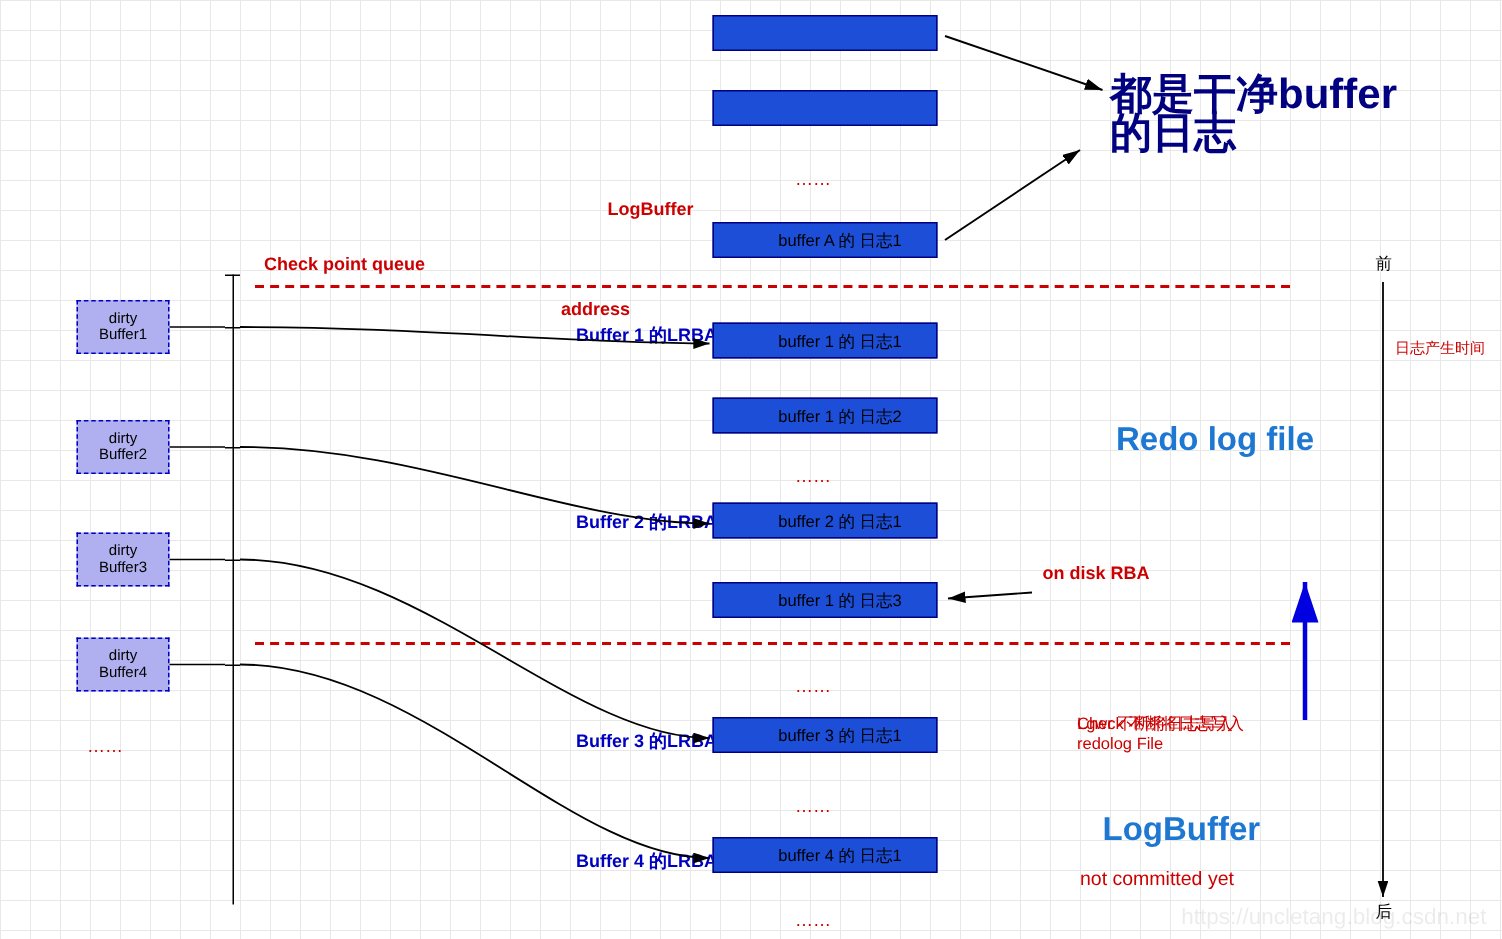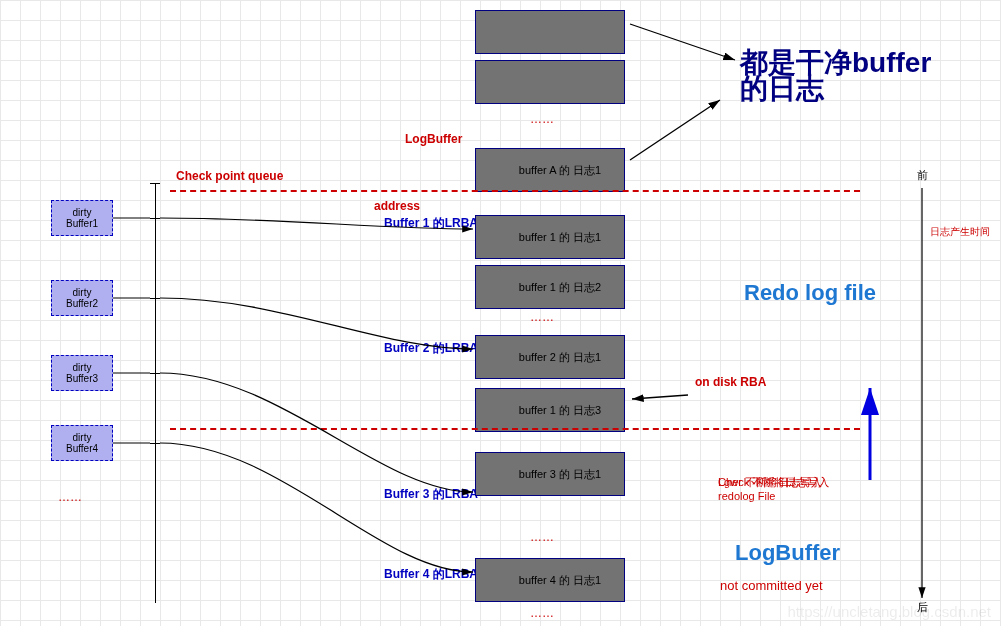--- a/index.html
+++ b/index.html
@@ -25,22 +25,22 @@
     color: #000;
     display: flex;
     flex-direction: column;
     align-items: center;
     justify-content: center;
     line-height: 1.1;
   }
   .log-box {
     position: absolute;
     width: 150px;
-    height: 44px;
-    background: #737373;
+    height: 24px;
+    background: #1d4ed8;
     border: 1px solid #000080;
     font-size: 11px;
     color: #000;
     display: flex;
     align-items: center;
     justify-content: center;
     padding-left: 20px;
   }
   .txt { position: absolute; white-space: nowrap; }
   .red { color: #cc0000; }
@@ -132,21 +132,21 @@
 <div class="txt red-bold" style="left:695px; top:375px;">on disk RBA</div>
 <div class="log-box" style="left:475px; top:388px;">
     <span>buffer 1 的 日志3</span>
   </div>
 
 <div class="dash-line" style="left:170px; top:428px; width:690px;"></div>
 
 <div class="txt red" style="left:530px; top:450px; font-size:12px;">……</div>
 
 <div class="txt blue-bold" style="left:356px; top:486px;">Buffer 3 的LRBA</div>
-<div class="log-box" style="left:475px; top:452px;text-align:right;">
+<div class="log-box" style="left:475px; top:478px;text-align:right;">
     <span>buffer 3 的 日志1</span>
   </div>
 
 <div class="txt red" style="left:530px; top:530px; font-size:12px;">……</div>
 
 <div class="txt blue-bold" style="left:356px; top:566px;">Buffer 4 的LRBA</div>
 <div class="log-box" style="left:475px; top:558px;">
     <span>buffer 4 的 日志1</span>
   </div>
 

